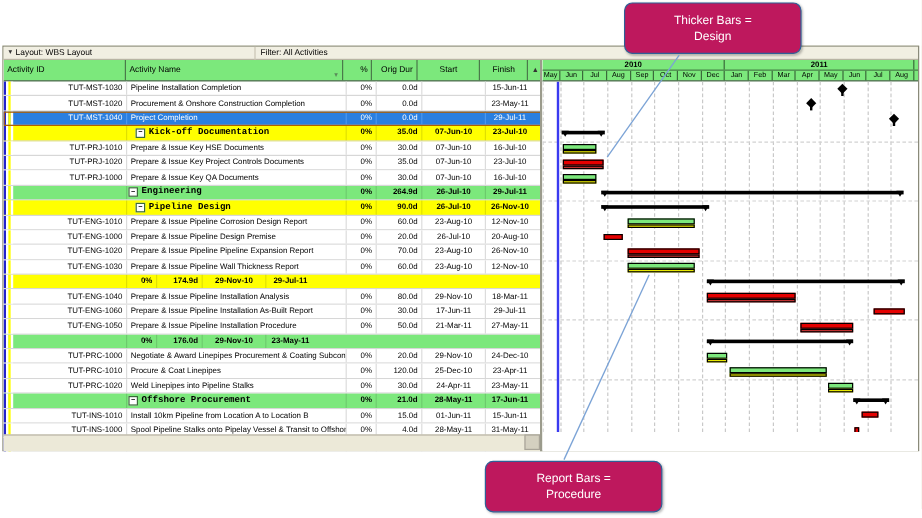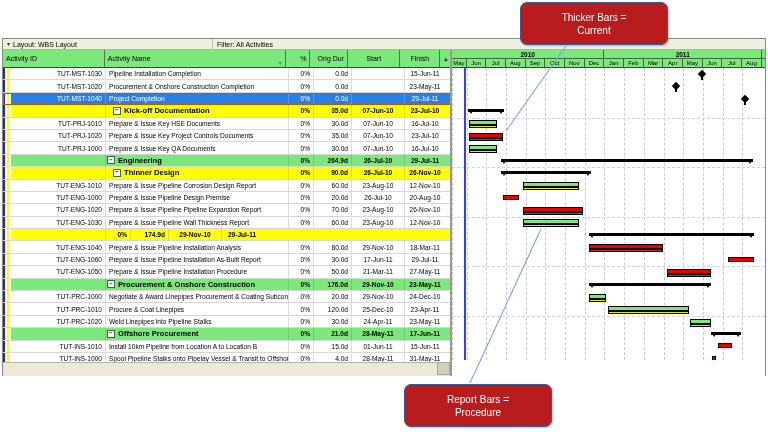--- a/index.html
+++ b/index.html
@@ -72,21 +72,21 @@
   .c-fin{width:40px;justify-content:center;border-right:none;}
   .c-tail{flex:1;border-right:none;}
 
   
   .row.task{background:#ffffff;}
   .row.sel{background:#2a7fe0;color:#fff;outline:1px solid #b06000;outline-offset:-1px;}
   .row.sel .cell{border-right-color:#4a97ee;}
   .row.wbs1{background:#7CE87C;font-weight:bold;}
   .row.wbs2{background:#FFFF00;font-weight:bold;}
   .row.wbs1 .cell,.row.wbs2 .cell{border-right-color:rgba(0,0,0,.12);}
-  .row.wbs1 .c-name,.row.wbs2 .c-name{font-size:7.6px;}
+  .row.wbs1 .c-name,.row.wbs2 .c-name{font-size:7.6px;font-family:Liberation Mono, monospace;}
   .row.wbs1 .c-id,.row.wbs2 .c-id{font-size:7px;}
   .wbsname{display:flex;align-items:center;gap:3px;}
   .mbox{width:6px;height:6px;border:1px solid #3a6a3a;background:#fff;
         display:inline-flex;align-items:center;justify-content:center;
         font-size:6px;line-height:5px;color:#000;flex-shrink:0;}
   .ind1{padding-left:1px;}
   .ind2{padding-left:7px;}
 
   
   .tfoot{position:absolute;left:0;bottom:0;width:449px;height:14px;
@@ -121,21 +121,21 @@
      border-left:3px solid transparent;border-right:3px solid transparent;
      border-top:5px solid #000;}
   .sumbar:before{left:0;}
   .sumbar:after{right:0;}
 
   .ms{position:absolute;width:6px;height:6px;background:#000;
       transform:rotate(45deg);}
   .ms-bl{position:absolute;width:1.5px;height:4px;background:#000;}
 
   
-  .callout{position:absolute;background:#b91c1c;border:1.5px solid #2f5f96;
+  .callout{position:absolute;background:#be185d;border:1.5px solid #2f5f96;
            border-radius:7px;color:#fff;display:flex;align-items:center;
            justify-content:center;text-align:center;font-size:10px;
            line-height:13px;box-sizing:border-box;padding:16px 6px;
            box-shadow:1px 1px 2px rgba(0,0,0,.25);}
   .leader{position:absolute;background:#7ba3d6;transform-origin:0 0;height:1px;}
 </style>
 </head>
 <body>
 
 <div class="app">
@@ -306,21 +306,21 @@
               <div class="gut">
                 <i class="b1"></i>
                 <i class="b2"></i>
                 <i class="b3"></i>
                 <i class="b4"></i>
               </div>
               <div class="cell c-id"></div>
               <div class="cell c-name ind2">
                 <span class="wbsname">
                   <span class="mbox">−</span>
-                  <span>Thinner Design</span>
+                  <span>Pipeline Design</span>
                 </span>
               </div>
               <div class="cell c-pct">0%</div>
               <div class="cell c-dur">90.0d</div>
               <div class="cell c-start">26-Jul-10</div>
               <div class="cell c-fin">26-Nov-10</div>
               <div class="cell c-tail"></div>
             </div>
             <div class="row task">
               <div class="gut">
@@ -442,26 +442,20 @@
               <div class="cell c-tail"></div>
             </div>
             <div class="row wbs1">
               <div class="gut">
                 <i class="b1"></i>
                 <i class="b2"></i>
                 <i class="b3"></i>
                 <i class="b4"></i>
               </div>
               <div class="cell c-id"></div>
-              <div class="cell c-name ind1">
-                <span class="wbsname">
-                  <span class="mbox">−</span>
-                  <span>Procurement &amp; Onshore Construction</span>
-                </span>
-              </div>
               <div class="cell c-pct">0%</div>
               <div class="cell c-dur">176.0d</div>
               <div class="cell c-start">29-Nov-10</div>
               <div class="cell c-fin">23-May-11</div>
               <div class="cell c-tail"></div>
             </div>
             <div class="row task">
               <div class="gut">
                 <i class="b1"></i>
                 <i class="b2"></i>
@@ -666,21 +660,21 @@
       </div>
 
     </div>
   </div>
 
   <div class="leader" style="left:164px;top:152px;width:0;"></div>
 
   <div class="callout" style="left:520px;top:2px;width:148px;height:43px;">
     <div>
       <div>Thicker Bars =</div>
-      <div>Current</div>
+      <div>Design</div>
     </div>
   </div>
 
   <div class="callout" style="left:404px;top:384px;width:148px;height:43px;">
     <div>
       <div>Report Bars =</div>
       <div>Procedure</div>
     </div>
   </div>
 

